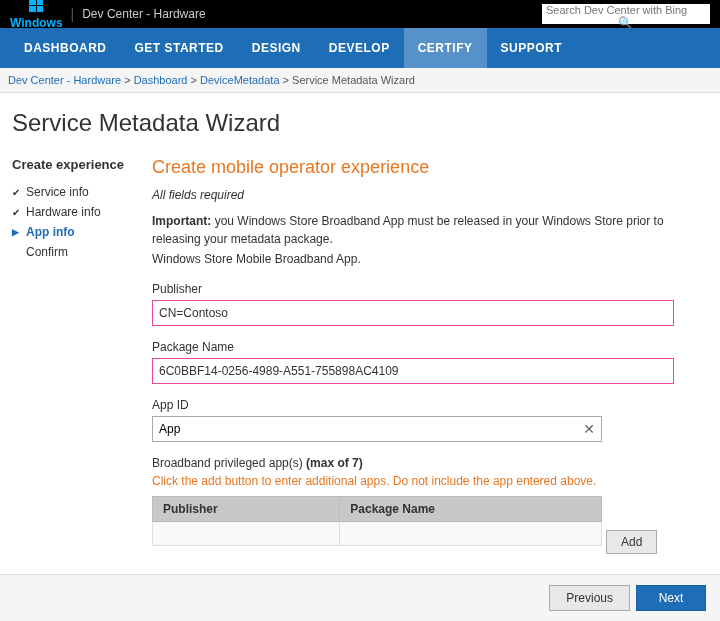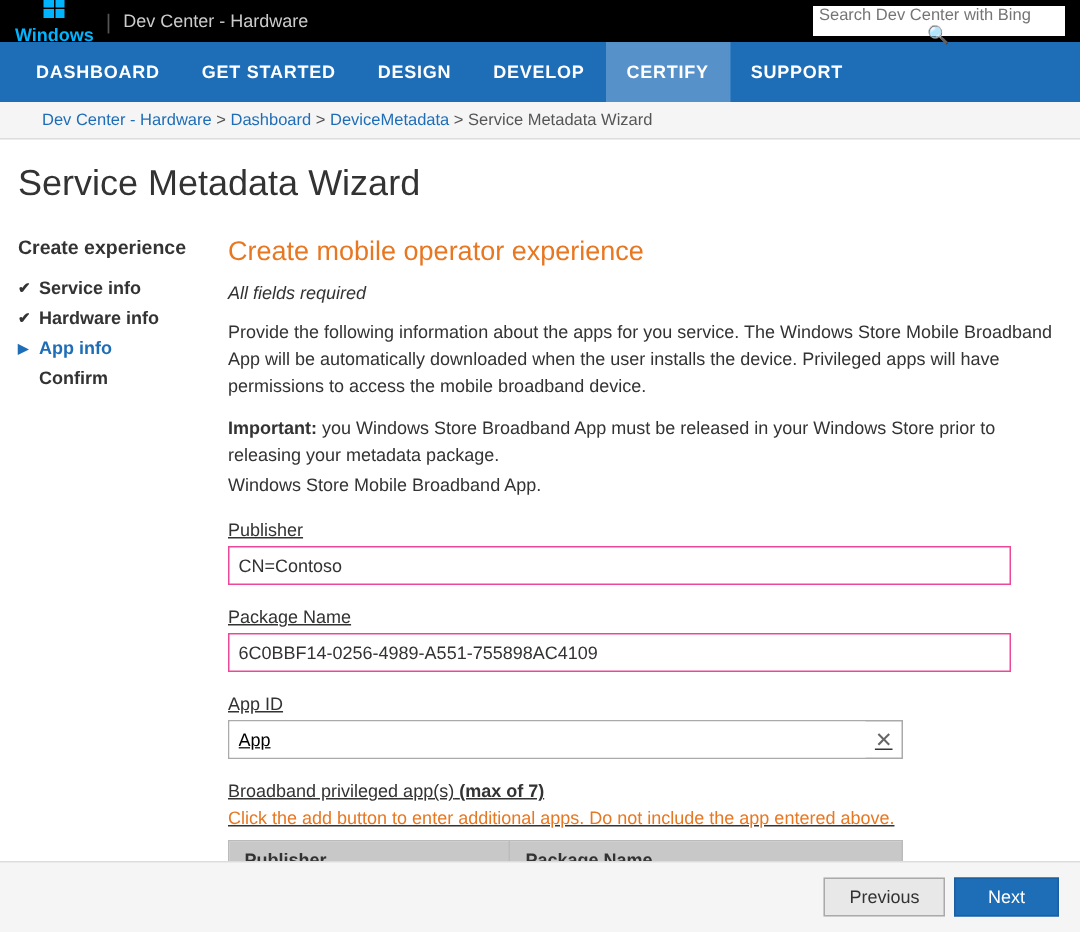--- a/index.html
+++ b/index.html
@@ -15,46 +15,46 @@
     #topbar .search-box { margin-left: auto; display: flex; align-items: center; background: #fff; height: 20px; padding: 0 4px; flex-direction: column; }
     #topbar .search-box input { border: none; outline: none; font-size: 11px; width: 160px; color: #999; }
     #topbar .search-box .search-btn { background: none; border: none; cursor: pointer; color: #555; font-size: 12px; padding: 0 2px; }
 
     
     #navbar { background: #1e6db7; height: 40px; display: flex; align-items: stretch; padding: 0 10px; }
     #navbar .nav-item { color: #fff; font-size: 12px; font-weight: 600; padding: 0 14px; display: flex; align-items: center; cursor: pointer; text-transform: uppercase; letter-spacing: 0.5px; }
     #navbar .nav-item.active { background: rgba(255,255,255,0.25); }
 
     
-    #breadcrumb { background: #f5f5f5; border-bottom: 1px solid #ddd; padding: 6px 28px; font-size: 11px; color: #555; }
+    #breadcrumb { background: #f5f5f5; border-bottom: 1px solid #ddd; padding: 6px 8px; font-size: 11px; color: #555; }
     #breadcrumb a { color: #1e6db7; text-decoration: none; cursor: pointer; }
     #breadcrumb span { color: #555; }
 
     
     #main { display: flex; padding: 20px 12px; gap: 20px; min-height: 520px; }
 
     
     #sidebar { width: 120px; flex-shrink: 0; }
     #sidebar .sidebar-section-title { font-size: 13px; font-weight: 600; color: #333; margin-bottom: 10px; }
-    #sidebar .sidebar-item { font-size: 12px; color: #333; padding: 3px 0 3px 14px; cursor: pointer; display: flex; align-items: center; gap: 4px; position: relative; font-weight: bold; }
+    #sidebar .sidebar-item { font-size: 12px; color: #333; padding: 3px 0 3px 14px; cursor: pointer; display: flex; align-items: center; gap: 4px; position: relative; }
     #sidebar .sidebar-item.checked::before { content: '✔'; position: absolute; left: 0; font-size: 10px; color: #333; }
     #sidebar .sidebar-item.active { color: #1e6db7; font-weight: 600; }
     #sidebar .sidebar-item.active::before { content: '▶'; position: absolute; left: 0; font-size: 9px; color: #1e6db7; }
     #sidebar .sidebar-item.confirm { padding-left: 14px; }
 
     
     #content { flex: 1; }
     #content h2 { font-size: 18px; font-weight: 400; color: #e87722; margin-bottom: 10px; }
     #content .all-fields { font-size: 12px; font-style: italic; color: #333; margin-bottom: 10px; }
     #content .description { font-size: 12px; color: #333; line-height: 1.5; margin-bottom: 10px; }
     #content .important { font-size: 12px; color: #333; line-height: 1.5; margin-bottom: 4px; }
     #content .important strong { font-weight: 700; }
     #content .important-sub { font-size: 12px; color: #333; margin-bottom: 16px; }
 
-    .field-section { margin-bottom: 14px; text-decoration: underline; }
+    .field-section { margin-bottom: 14px; }
     .field-label { font-size: 12px; color: #333; margin-bottom: 4px; }
     .field-input { width: 522px; height: 26px; border: 1px solid #ec4899; padding: 0 6px; font-size: 12px; color: #333; outline: none; }
     .field-input-with-clear { display: flex; align-items: center; width: 450px; border: 1px solid #aaa; height: 26px; background: #fff; }
     .field-input-with-clear input { border: none; outline: none; flex: 1; padding: 0 6px; font-size: 12px; height: 100%; }
     .field-input-with-clear .clear-btn { background: none; border: none; cursor: pointer; padding: 0 6px; color: #666; font-size: 14px; line-height: 1; }
 
     .additional-label { font-size: 12px; margin-bottom: 4px; }
     .additional-label .max-note { font-weight: 700; }
     .click-add-note { font-size: 12px; color: #e87722; margin-bottom: 8px; }
 
@@ -127,21 +127,20 @@
     <div class="sidebar-section-title">Create experience</div>
     <div class="sidebar-item checked">Service info</div>
     <div class="sidebar-item checked">Hardware info</div>
     <div class="sidebar-item active">App info</div>
     <div class="sidebar-item confirm">Confirm</div>
   </div>
 
   <div id="content">
     <h2>Create mobile operator experience</h2>
     <div class="all-fields">All fields required</div>
-    <div class="description">Provide the following information about the apps for you service. The Windows Store Mobile Broadband App will be automatically downloaded when the user installs the device. Privileged apps will have permissions to access the mobile broadband device.</div>
     <div class="important">
       <strong>Important: </strong><span>you Windows Store Broadband App must be released in your Windows Store prior to releasing your metadata package.</span>
     </div>
     <div class="important-sub">Windows Store Mobile Broadband App.</div>
 
     <div class="field-section">
       <div class="field-label">Publisher</div>
       <input class="field-input" type="text" value="CN=Contoso" style="">
     </div>
 

